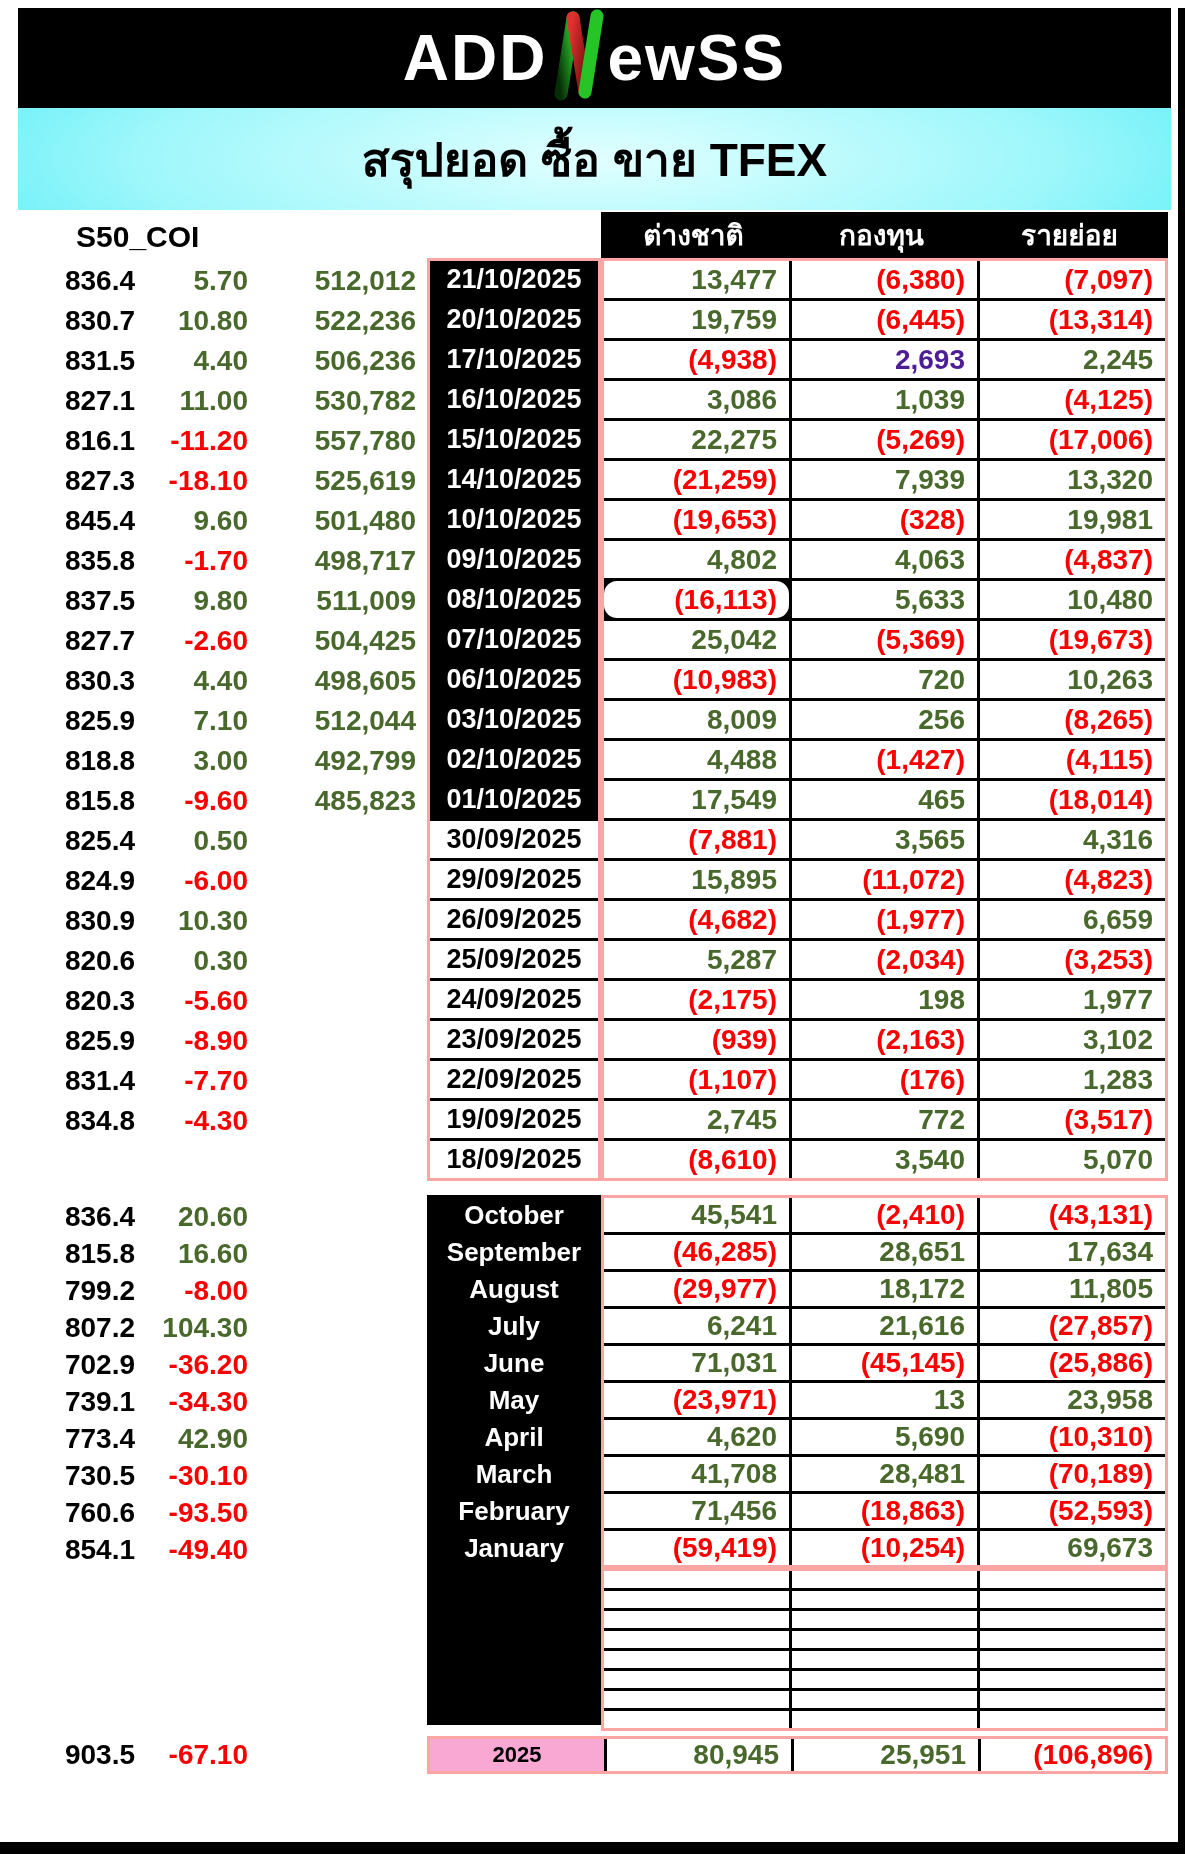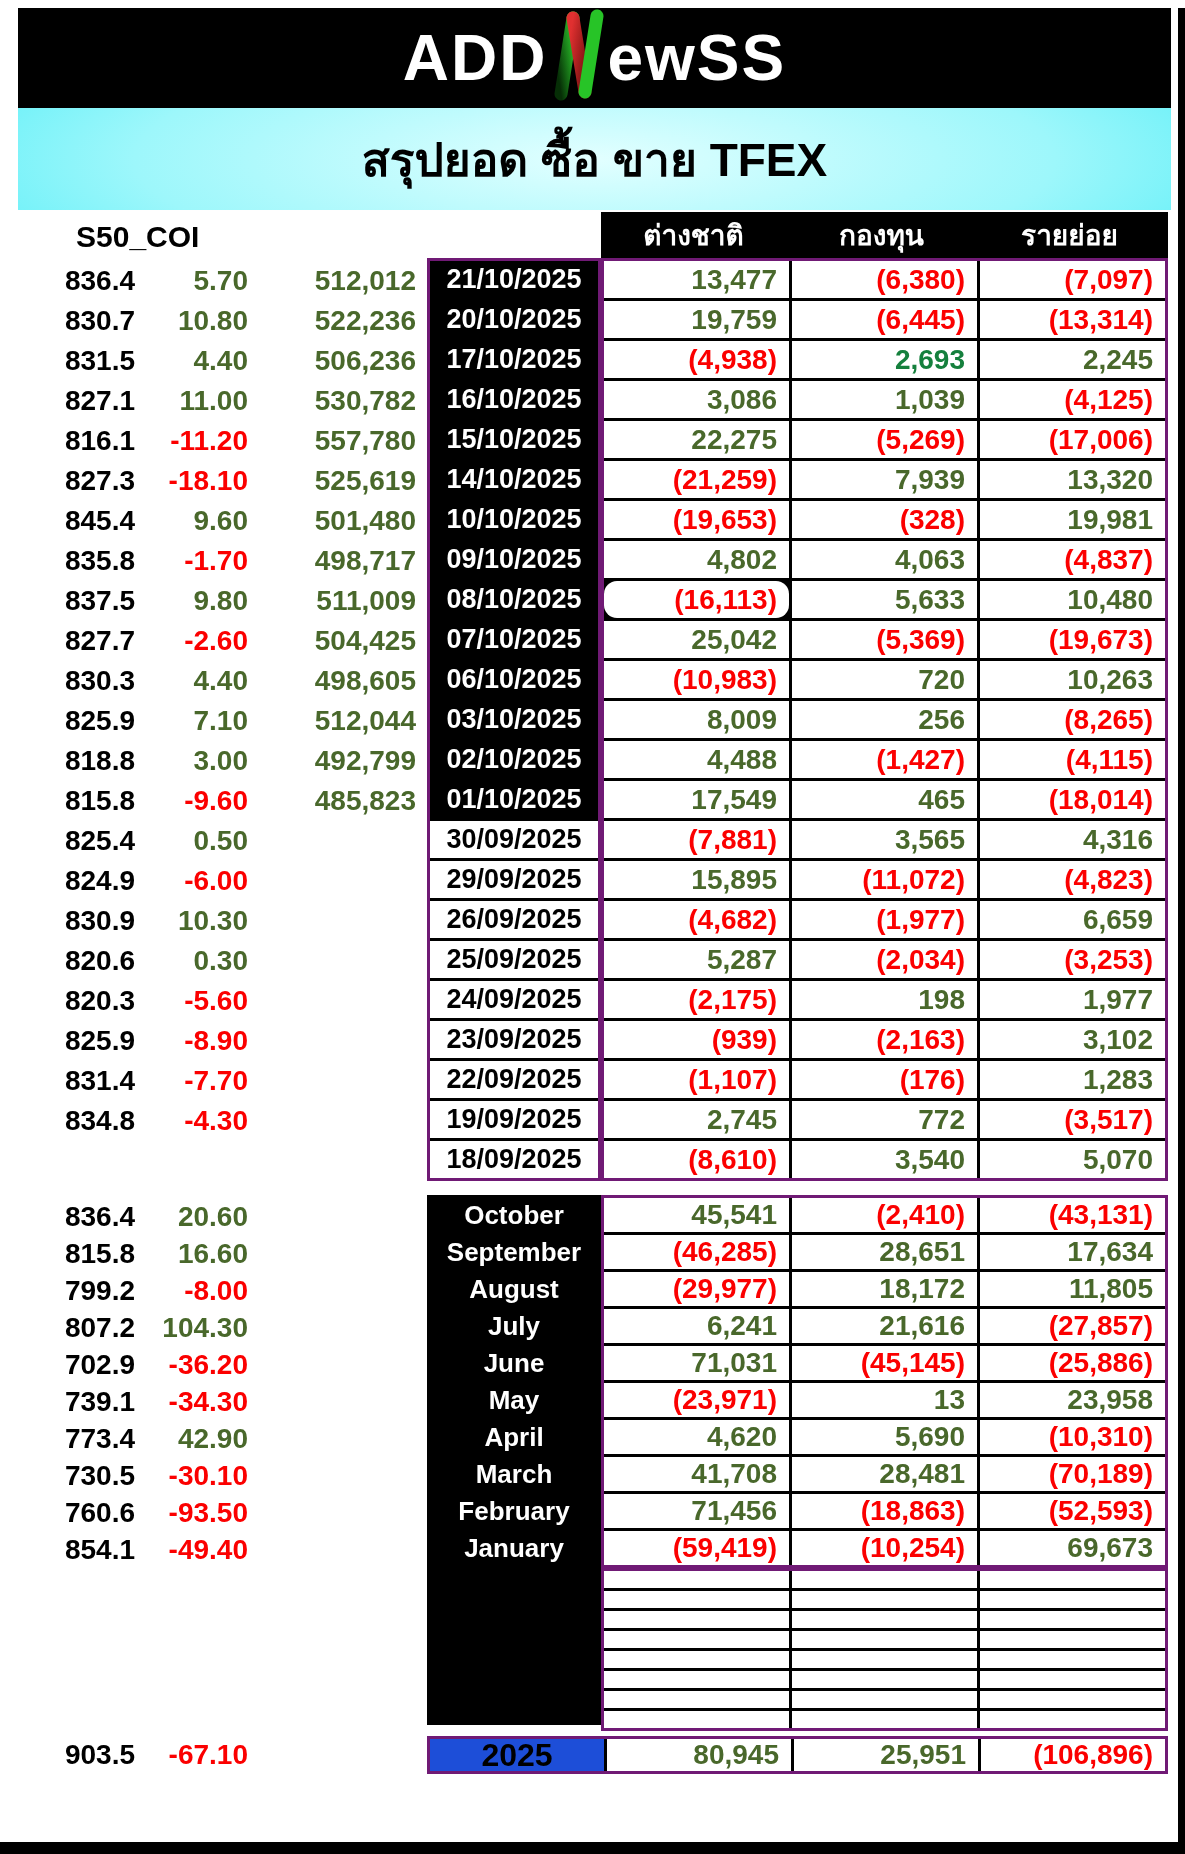--- a/index.html
+++ b/index.html
@@ -37,41 +37,41 @@
   #monthly-left{left:0;top:1198px;width:416px;}
   #total-left{left:0;top:1736px;width:416px;}
   .left-row{height:40px;display:flex;align-items:center;font-size:28px;}
   #monthly-left .left-row{height:37px;}
   #total-left .left-row{height:38px;}
   .left-row .price{width:135px;text-align:right;color:#000;}
   .left-row .chg{width:113px;text-align:right;}
   .left-row .oi{width:168px;text-align:right;}
 
   
-  .grid{background:#000;border:3px solid #701a75;box-sizing:border-box;display:grid;gap:3px;}
+  .grid{background:#000;border:3px solid #fca5a5;box-sizing:border-box;display:grid;gap:3px;}
   #daily-dates{left:427px;top:258px;width:174px;grid-template-columns:168px;grid-auto-rows:37px;}
   #daily-data{left:601px;top:258px;width:567px;grid-template-columns:185px 185px 185px;grid-auto-rows:37px;}
   #monthly-data{left:601px;top:1195px;width:567px;grid-template-columns:185px 185px 185px;grid-auto-rows:34px;}
   #empty-data{left:601px;top:1568px;width:567px;grid-template-columns:185px 185px 185px;grid-auto-rows:17px;}
   #total-row{left:427px;top:1736px;width:741px;height:38px;grid-template-columns:174px 184px 184px 184px;grid-auto-rows:32px;}
 
   .date-cell{display:flex;align-items:center;justify-content:center;font-size:27px;}
   .date-cell.black{background:#000;color:#fff;}
   .date-cell.white{background:#fff;color:#000;}
 
   .cell{background:#fff;display:flex;align-items:center;justify-content:flex-end;
     padding-right:12px;box-sizing:border-box;font-size:28px;}
   .cell.empty{padding:0;}
 
   
   #monthly-months{left:427px;top:1195px;width:174px;height:530px;background:#000;
     box-sizing:border-box;padding-top:2px;}
   .month-cell{height:37px;color:#fff;font-size:26px;display:flex;align-items:center;justify-content:center;}
 
-  .total-label{background:#1d4ed8;color:#000;display:flex;align-items:center;justify-content:center;font-size:32px;}
+  .total-label{background:#f9a8d4;color:#000;display:flex;align-items:center;justify-content:center;font-size:22px;}
 </style>
 </head>
 <body>
 
 <div class="abs" id="header-bar">
   <div class="logo">
     <span>ADD</span>
       <span><svg width="58" height="92" viewBox="0 0 58 92">
       <defs>
         <linearGradient id="gN1" x1="0" y1="1" x2="1" y2="0">
@@ -241,21 +241,21 @@
     <div class="date-cell white">18/09/2025</div>
   </div>
 <div class="abs grid" id="daily-data">
     <div class="cell num" style="color: rgb(73, 104, 43);">13,477</div>
     <div class="cell num" style="color: rgb(251, 0, 0);">(6,380)</div>
     <div class="cell num" style="color: rgb(251, 0, 0);">(7,097)</div>
     <div class="cell num" style="color: rgb(73, 104, 43);">19,759</div>
     <div class="cell num" style="color: rgb(251, 0, 0);">(6,445)</div>
     <div class="cell num" style="color: rgb(251, 0, 0);">(13,314)</div>
     <div class="cell num" style="color: rgb(251, 0, 0);">(4,938)</div>
-    <div class="cell num" style="color: #15803d;">2,693</div>
+    <div class="cell num" style="color: #4c1d95;">2,693</div>
     <div class="cell num" style="color: rgb(73, 104, 43);">2,245</div>
     <div class="cell num" style="color: rgb(73, 104, 43);">3,086</div>
     <div class="cell num" style="color: rgb(73, 104, 43);">1,039</div>
     <div class="cell num" style="color: rgb(251, 0, 0);">(4,125)</div>
     <div class="cell num" style="color: rgb(73, 104, 43);">22,275</div>
     <div class="cell num" style="color: rgb(251, 0, 0);">(5,269)</div>
     <div class="cell num" style="color: rgb(251, 0, 0);">(17,006)</div>
     <div class="cell num" style="color: rgb(251, 0, 0);">(21,259)</div>
     <div class="cell num" style="color: rgb(73, 104, 43);">7,939</div>
     <div class="cell num" style="color: rgb(73, 104, 43);">13,320</div>

